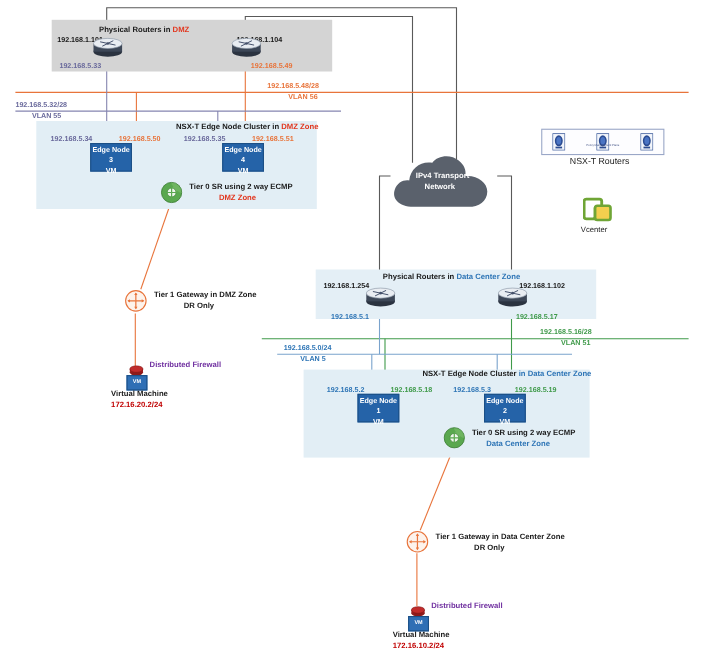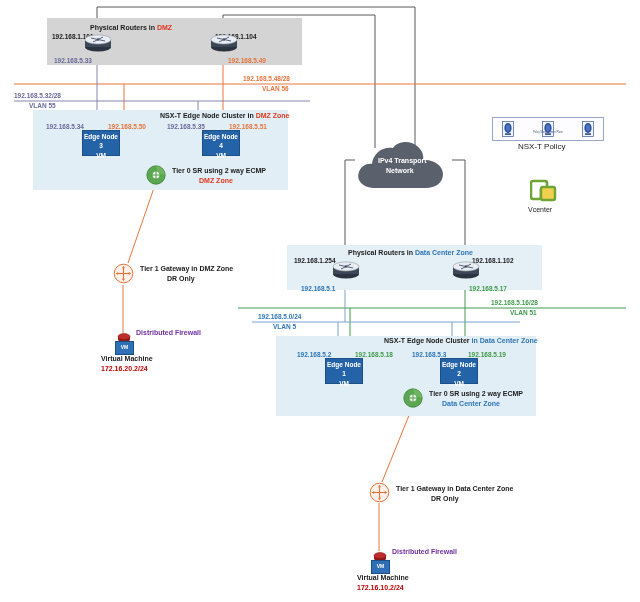--- a/index.html
+++ b/index.html
@@ -399,21 +399,21 @@
         <svg viewBox="0 0 12 16" width="12" height="16" xmlns="http://www.w3.org/2000/svg">
           <rect x="0.5" y="0.5" width="11" height="15" fill="#f2f5fb" stroke="#3a5a9a" stroke-width="0.7"></rect>
           <ellipse cx="6" cy="7" rx="3.6" ry="5" fill="#2b4b91"></ellipse>
           <ellipse cx="6" cy="7" rx="2.2" ry="3.4" fill="#4a74c4"></ellipse>
           <rect x="3" y="12.3" width="6" height="1.6" fill="#2b4b91"></rect>
         </svg>
       </div>
       <div class="tiny" style="position:absolute;left:30px;top:13px;width:50px;">Policy Management Plane</div>
     </div>
   </div>
-  <div class="lbl t8 c-dark" style="left:518px;top:142px;">NSX-T Policy</div>
+  <div class="lbl t8 c-dark" style="left:518px;top:142px;">NSX-T Routers</div>
 
   <div style="position:absolute;left:530px;top:178px;width:28px;height:26px;">
     <svg viewBox="0 0 28 26" width="28" height="26" xmlns="http://www.w3.org/2000/svg">
       <path d="M3,3 h12 a2,2 0 0 1 2,2 v6 h-6 v8 a2,2 0 0 1 -2,2 h-6 a2,2 0 0 1 -2,-2 v-14 a2,2 0 0 1 2,-2 z" fill="none" stroke="#6fa535" stroke-width="2.6" stroke-linejoin="round"></path>
       <path d="M13,9 h10 a2,2 0 0 1 2,2 v9 a2,2 0 0 1 -2,2 h-10 a2,2 0 0 1 -2,-2 v-9 a2,2 0 0 1 2,-2 z" fill="#f3cf4e" stroke="#6fa535" stroke-width="2.4" stroke-linejoin="round"></path>
     </svg>
   </div>
   <div class="lbl t7 c-dark" style="left:528px;top:206px;">Vcenter</div>
 
 </div>

